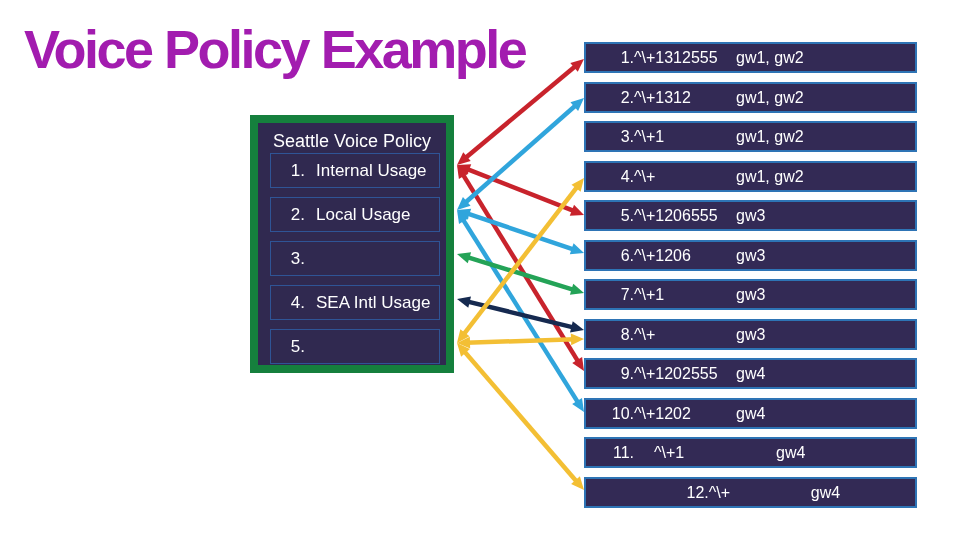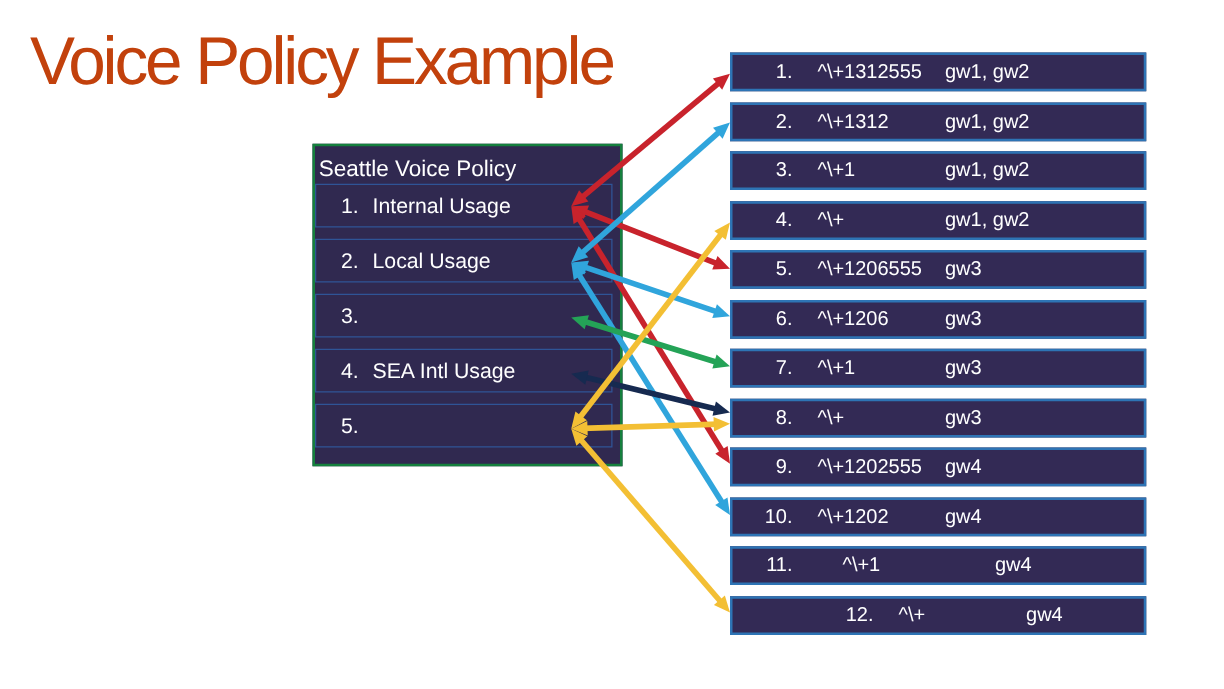--- a/index.html
+++ b/index.html
@@ -4,28 +4,28 @@
 <style>
   html,body{margin:0;padding:0;}
   body{
     width:979px;height:551px;position:relative;overflow:hidden;
     background:#ffffff;
     font-family:"Liberation Sans", sans-serif;
   }
   .slide{position:absolute;inset:0;}
   .title{
     position:absolute;left:24px;top:18px;
-    font-size:54px;font-weight:400;letter-spacing:-2.5px;
-    color:#c2410c;
+    font-size:54px;font-weight:700;letter-spacing:-2.5px;
+    color:#a21caf;
   }
   .policy-box{
-    position:absolute;left:250px;top:115px;width:248px;height:258px;
+    position:absolute;left:250px;top:115px;width:204px;height:258px;
     box-sizing:border-box;
-    background:#302950;border:2px solid #15803d;
-    padding:6px 6px 0 0;
+    background:#302950;border:8px solid #15803d;
+    padding:6px 6px 0 12px;
   }
   .policy-title{
     color:#ffffff;font-size:18px;line-height:24px;padding-left:3px;
   }
   .policy-items{
     display:flex;flex-direction:column;gap:9px;margin-top:0;
   }
   .policy-item{
     box-sizing:border-box;height:35px;
     border:1px solid #2F5496;
@@ -36,21 +36,21 @@
   .pi-label{margin-left:11px;}
   .routes{position:absolute;inset:0;}
   .route-row{
     position:absolute;left:584px;width:333px;height:31px;
     box-sizing:border-box;
     background:#332A55;border:2px solid #2E74B5;
     display:flex;align-items:center;
     color:#ffffff;font-size:16px;
   }
   .rt-num{width:48px;text-align:right;flex:none;}
-  .rt-pattern{margin-left:20px;width:102px;flex:none;}
+  .rt-pattern{margin-left:0;width:102px;flex:none;}
   .rt-gw{flex:none;}
   svg.arrows{position:absolute;left:0;top:0;pointer-events:none;}
 </style>
 </head>
 <body>
 
 <div class="slide">
   <div class="title">Voice Policy Example</div>
 
   <div class="policy-box">

